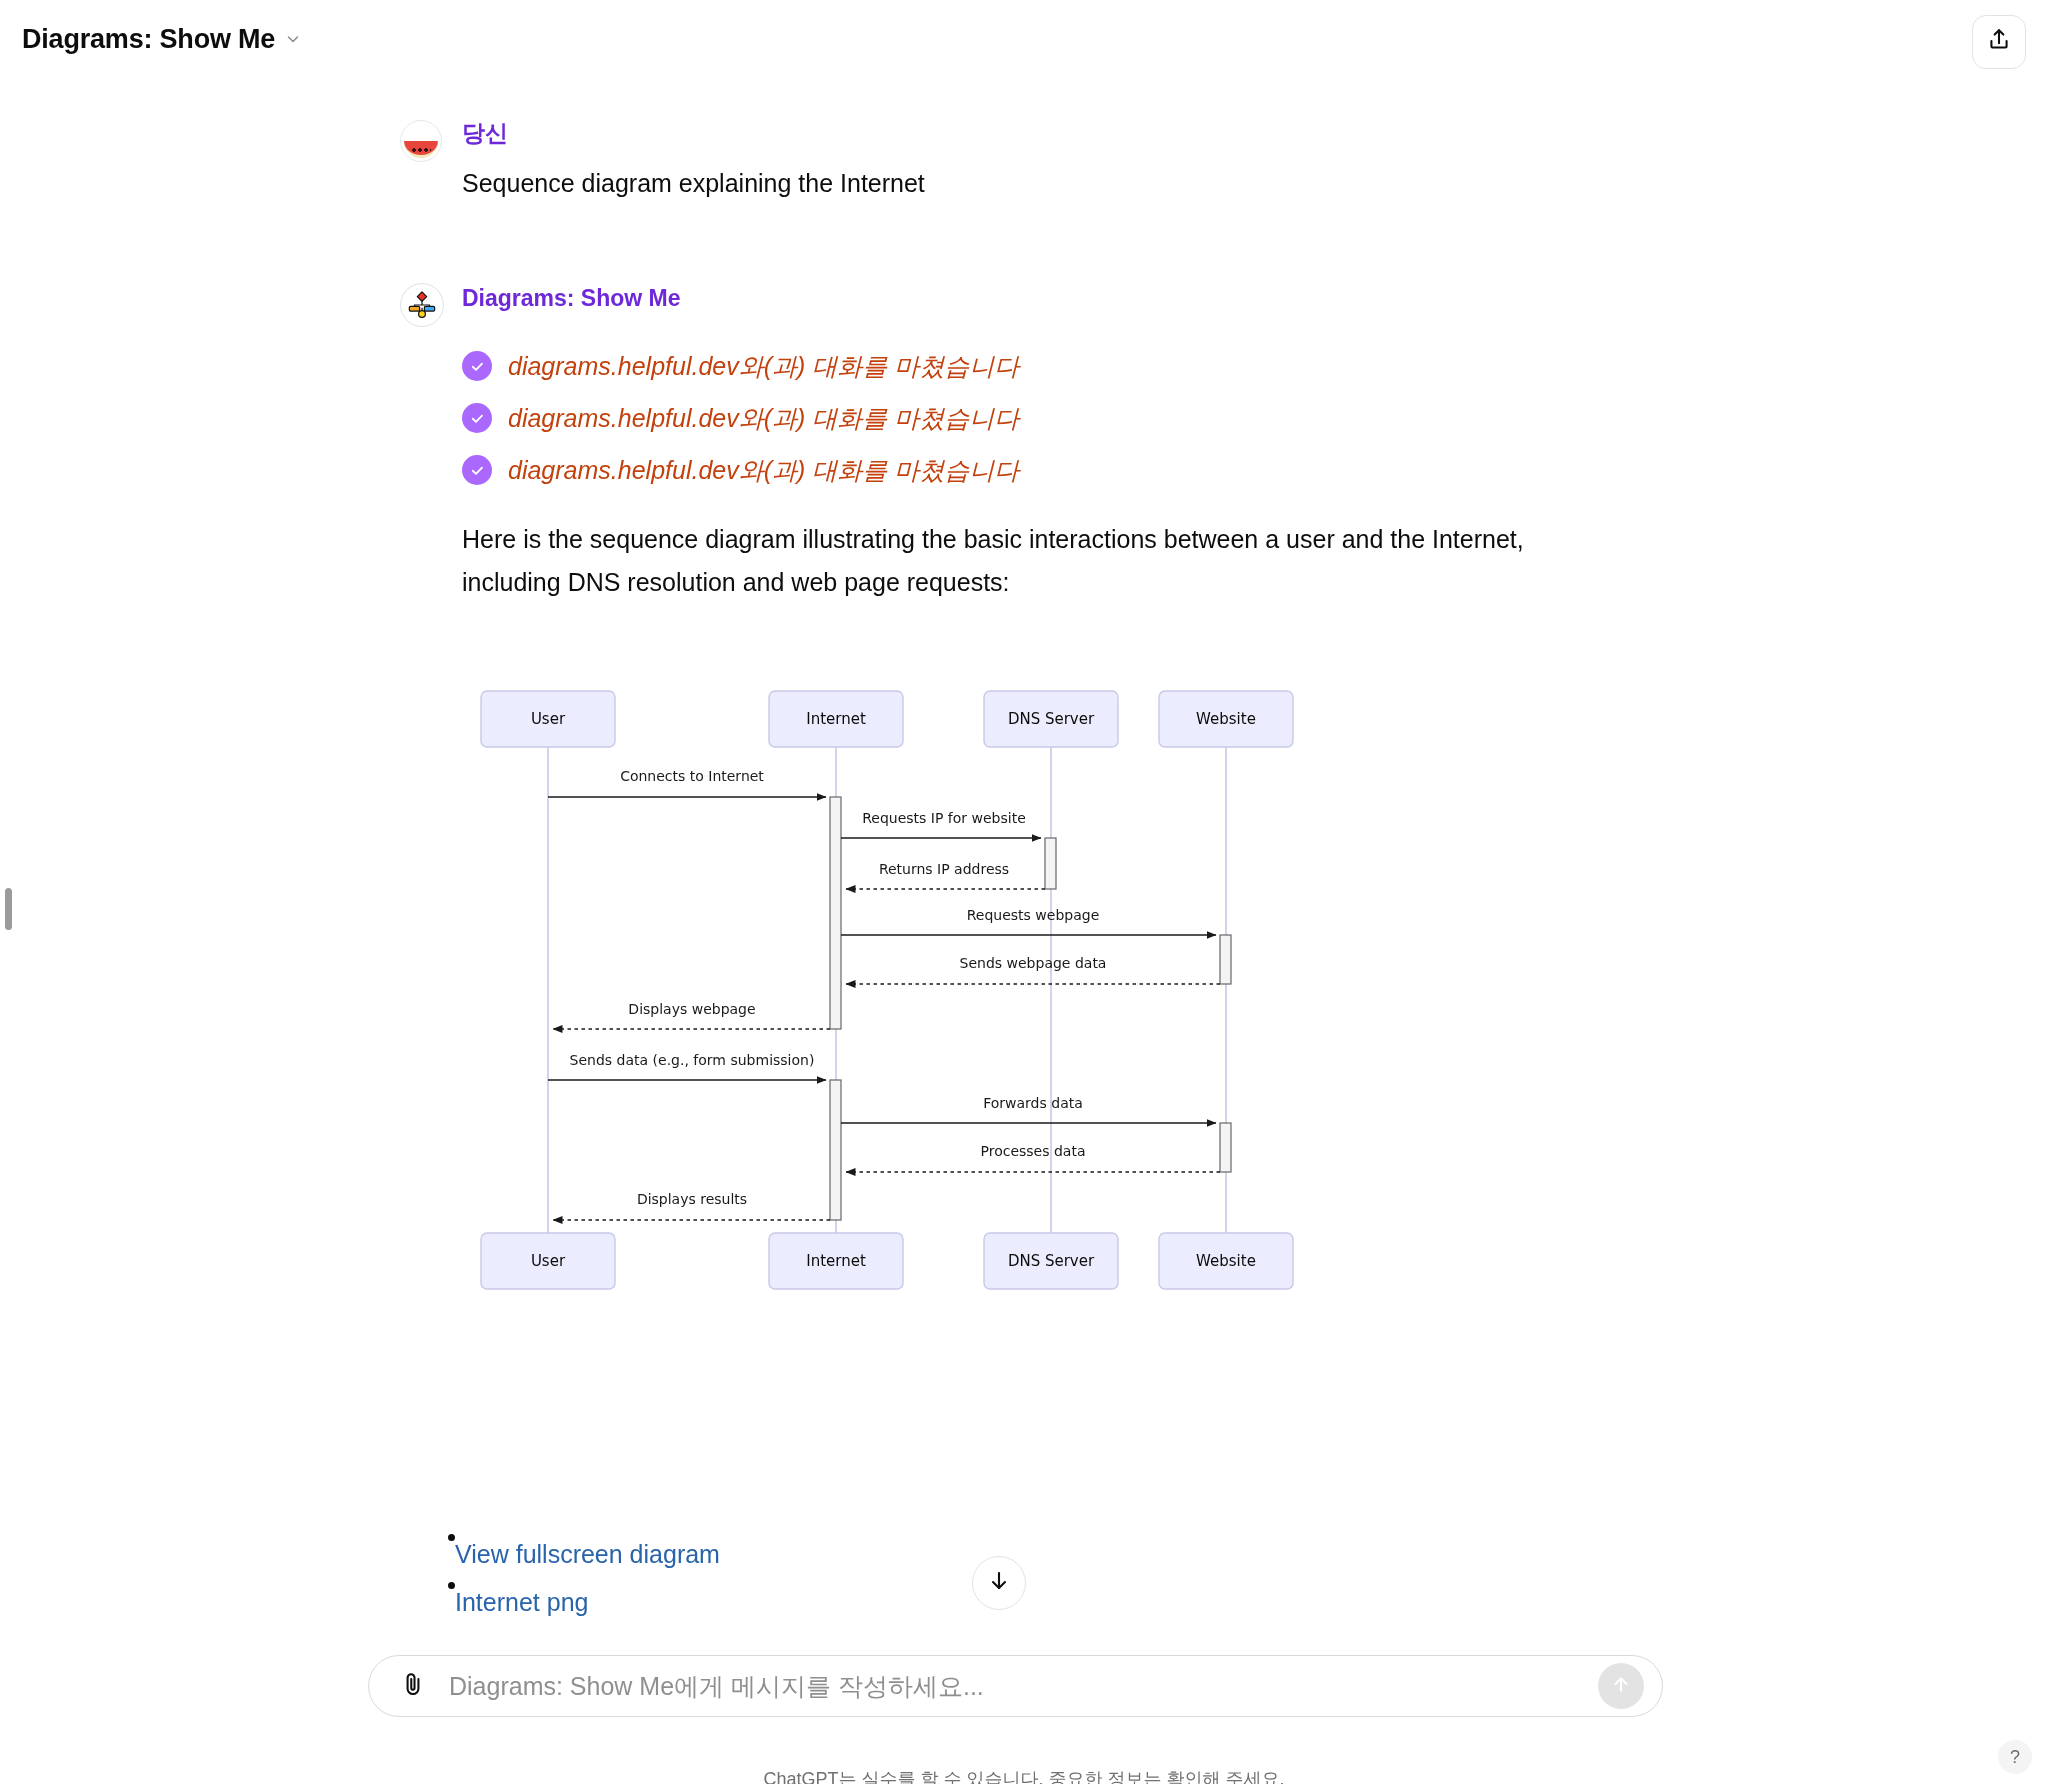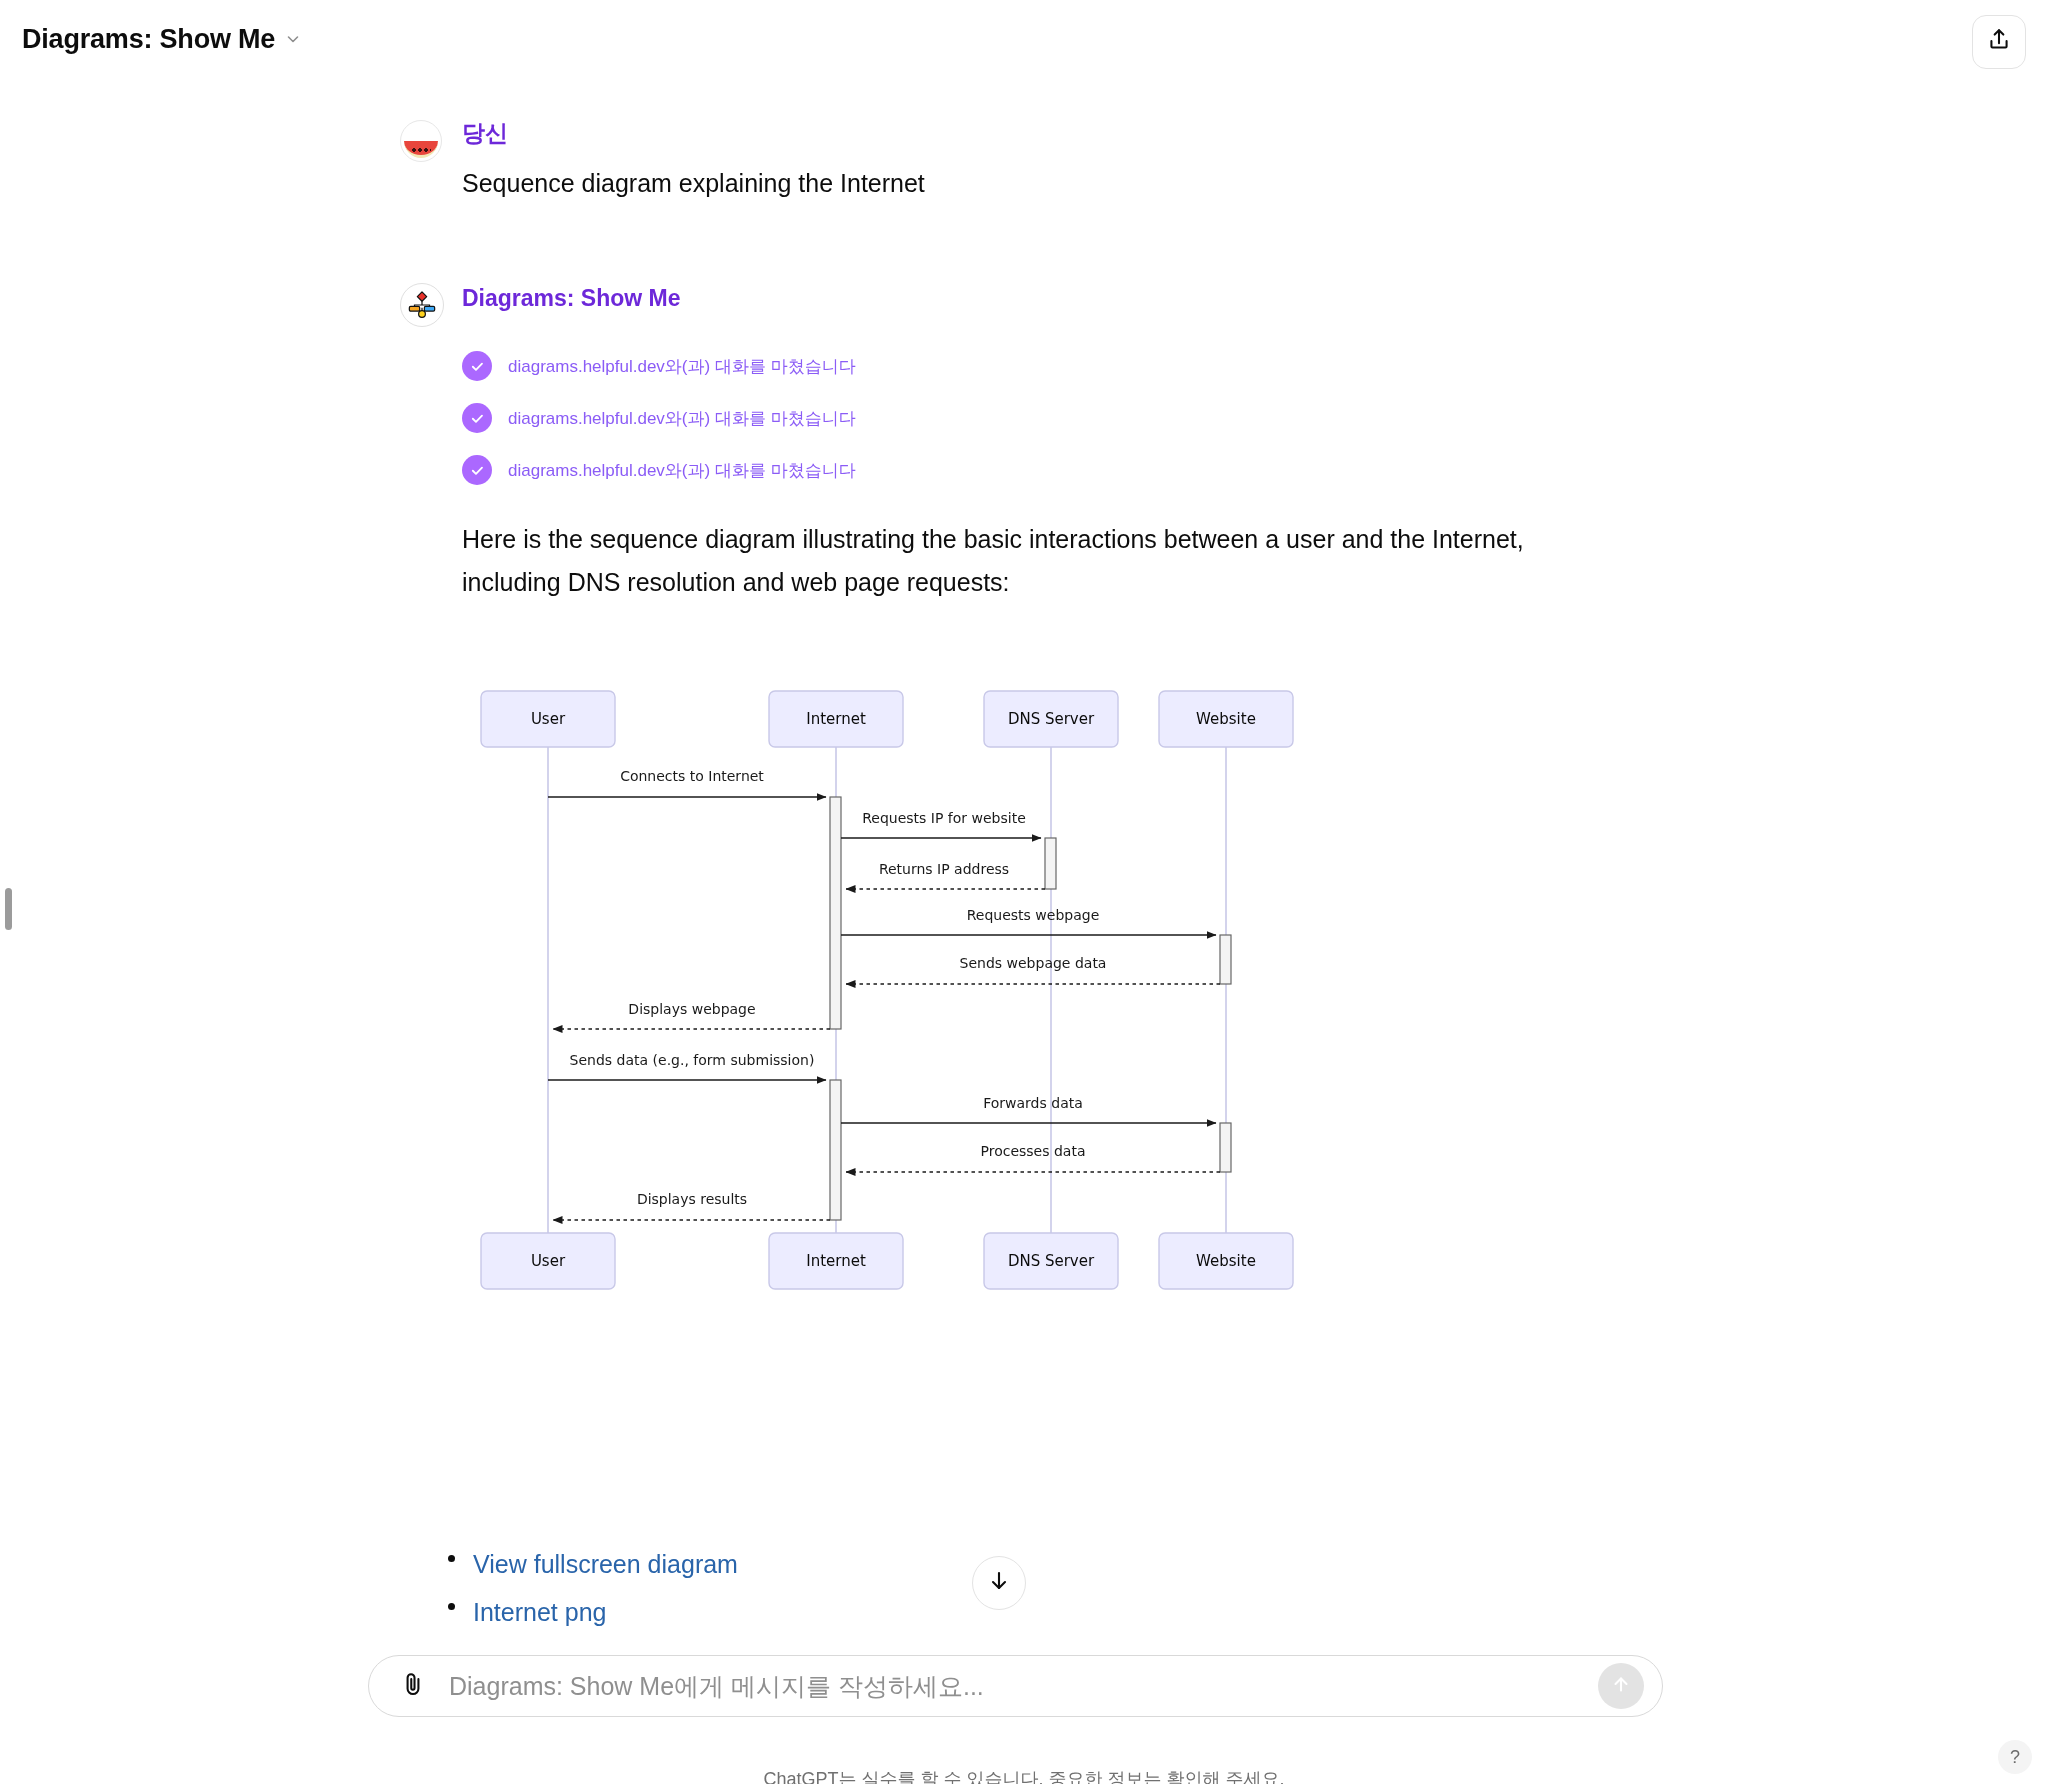--- a/index.html
+++ b/index.html
@@ -83,38 +83,38 @@
   
   .status-row {
     display: flex; align-items: center; gap: 16px;
   }
   .check {
     width: 30px; height: 30px; border-radius: 50%;
     background: #ab68ff; flex: 0 0 30px;
     display: flex; align-items: center; justify-content: center;
   }
   .status-text {
-    font-size: 17px; color: #8b5cf6; line-height: 1;
+    font-size: 25px; color: #c2410c; line-height: 1; font-style: italic;
   }
 
   .para {
     font-size: 25px; color: #0d0d0d; line-height: 1.72;
     max-width: 1180px;
   }
 
   
   .diagram {
     position: absolute; left: 460px; top: 681px;
     width: 1110px; height: 610px;
   }
   .diagram svg { display: block; }
 
   
   .links { position: absolute; left: 448px; top: 1540px; }
-  .bullet-row { display: flex; align-items: center; gap: 18px; height: 48px; }
+  .bullet-row { display: flex; align-items: flex-start; height: 48px; }
   .bullet {
     width: 7px; height: 7px; border-radius: 50%;
     background: #0d0d0d; flex: 0 0 7px; position: relative; top: -6px;
   }
   .link {
     font-size: 25px; color: #2964aa; text-decoration: none; cursor: pointer;
   }
 
   .scroll-down {
     position: absolute; left: 972px; top: 1556px;

